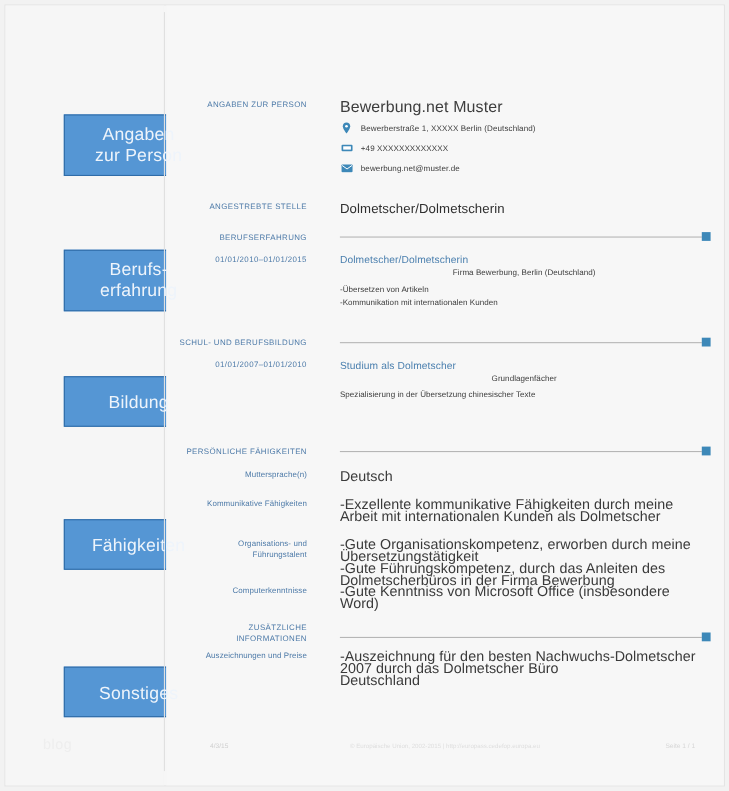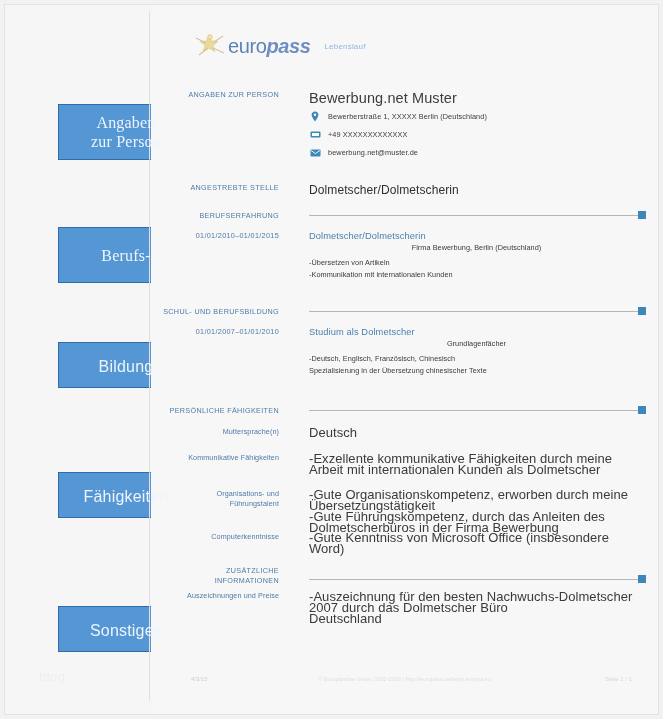--- a/index.html
+++ b/index.html
@@ -85,21 +85,21 @@
     z-index: 3;
     width: 132px;
     text-align: center;
     color: #eef4fb;
     font-size: 16px;
     line-height: 19px;
     letter-spacing: 0.2px;
     padding-left: 4px;
     box-sizing: border-box;
   }
-  .callout.tall { height: 56px; font-family: Liberation Serif, serif; }
+  .callout.tall { height: 56px; }
   .callout.tall .arrow-body { height: 56px; }
   .callout.tall .arrow-head { top: -5px; }
   .callout.tall .arrow-head-edge { top: -6px; }
 
   
   #cv {
     position: absolute;
     left: 146px;
     top: 0;
     right: 0;
@@ -285,20 +285,21 @@
         <div>zur Person</div>
       </div>
     </div>
 
     <div class="callout tall" style="left:53px; top:222px;">
       <div class="arrow-head-edge"></div>
       <div class="arrow-body"></div>
       <div class="arrow-head"></div>
       <div class="callout-label">
         <div>Berufs-</div>
+        <div>erfahrung</div>
       </div>
     </div>
 
     <div class="callout" style="left:53px; top:337px;">
       <div class="arrow-head-edge"></div>
       <div class="arrow-body"></div>
       <div class="arrow-head"></div>
       <div class="callout-label">
         <div>Bildung</div>
       </div>
@@ -322,38 +323,20 @@
       </div>
     </div>
 
     <div id="watermark">blog</div>
   </div>
 
   <div id="gutter-divider"></div>
 
   <div id="cv">
 
-    <div id="eu-header">
-      <span id="eu-logo-mark">
-        <svg width="34" height="30" viewBox="0 0 34 30">
-          <g fill="#e8d48a" stroke="#d8c070" stroke-width="0.6">
-            <path d="M16 4 L18.6 10 L25 10.5 L20 14.5 L21.8 20.5 L16 17.2 L10.2 20.5 L12 14.5 L7 10.5 L13.4 10 Z" opacity="0.85"></path>
-          </g>
-          <g stroke="#cfc08f" stroke-width="1.1" fill="none" opacity="0.9">
-            <path d="M3 7 L13 12"></path>
-            <path d="M6 24 L15 17"></path>
-            <path d="M30 5 L21 11"></path>
-            <path d="M31 22 L20 17"></path>
-          </g>
-          <ellipse cx="17" cy="6" rx="2.4" ry="2.4" fill="#efe2a8" stroke="#d8c070" stroke-width="0.5"></ellipse>
-        </svg>
-      </span>
-      <span id="eu-wordmark"><span>euro</span><span class="w-bold">pass</span></span>
-      <span id="eu-doctype">Lebenslauf</span>
-    </div>
 
     <div class="row" style="top:85px;">
       <div class="lbl">ANGABEN ZUR PERSON</div>
       <div class="val">
         <div class="name-big">Bewerbung.net Muster</div>
       </div>
     </div>
 
     <div class="row" style="top:106px;">
       <div class="val">
@@ -423,21 +406,20 @@
         <div class="rule"></div>
         <div class="endmark"></div>
       </div>
     </div>
 
     <div class="row" style="top:322px;">
       <div class="lbl">01/01/2007–01/01/2010</div>
       <div class="val">
         <div class="entry-title">Studium als Dolmetscher</div>
         <div class="entry-sub">Grundlagenfächer</div>
-        <div class="entry-li">-Deutsch, Englisch, Französisch, Chinesisch</div>
         <div class="entry-li">Spezialisierung in der Übersetzung chinesischer Texte</div>
       </div>
     </div>
 
     <div class="row" style="top:401px;">
       <div class="lbl">PERSÖNLICHE FÄHIGKEITEN</div>
       <div class="sec">
         <div class="rule"></div>
         <div class="endmark"></div>
       </div>

